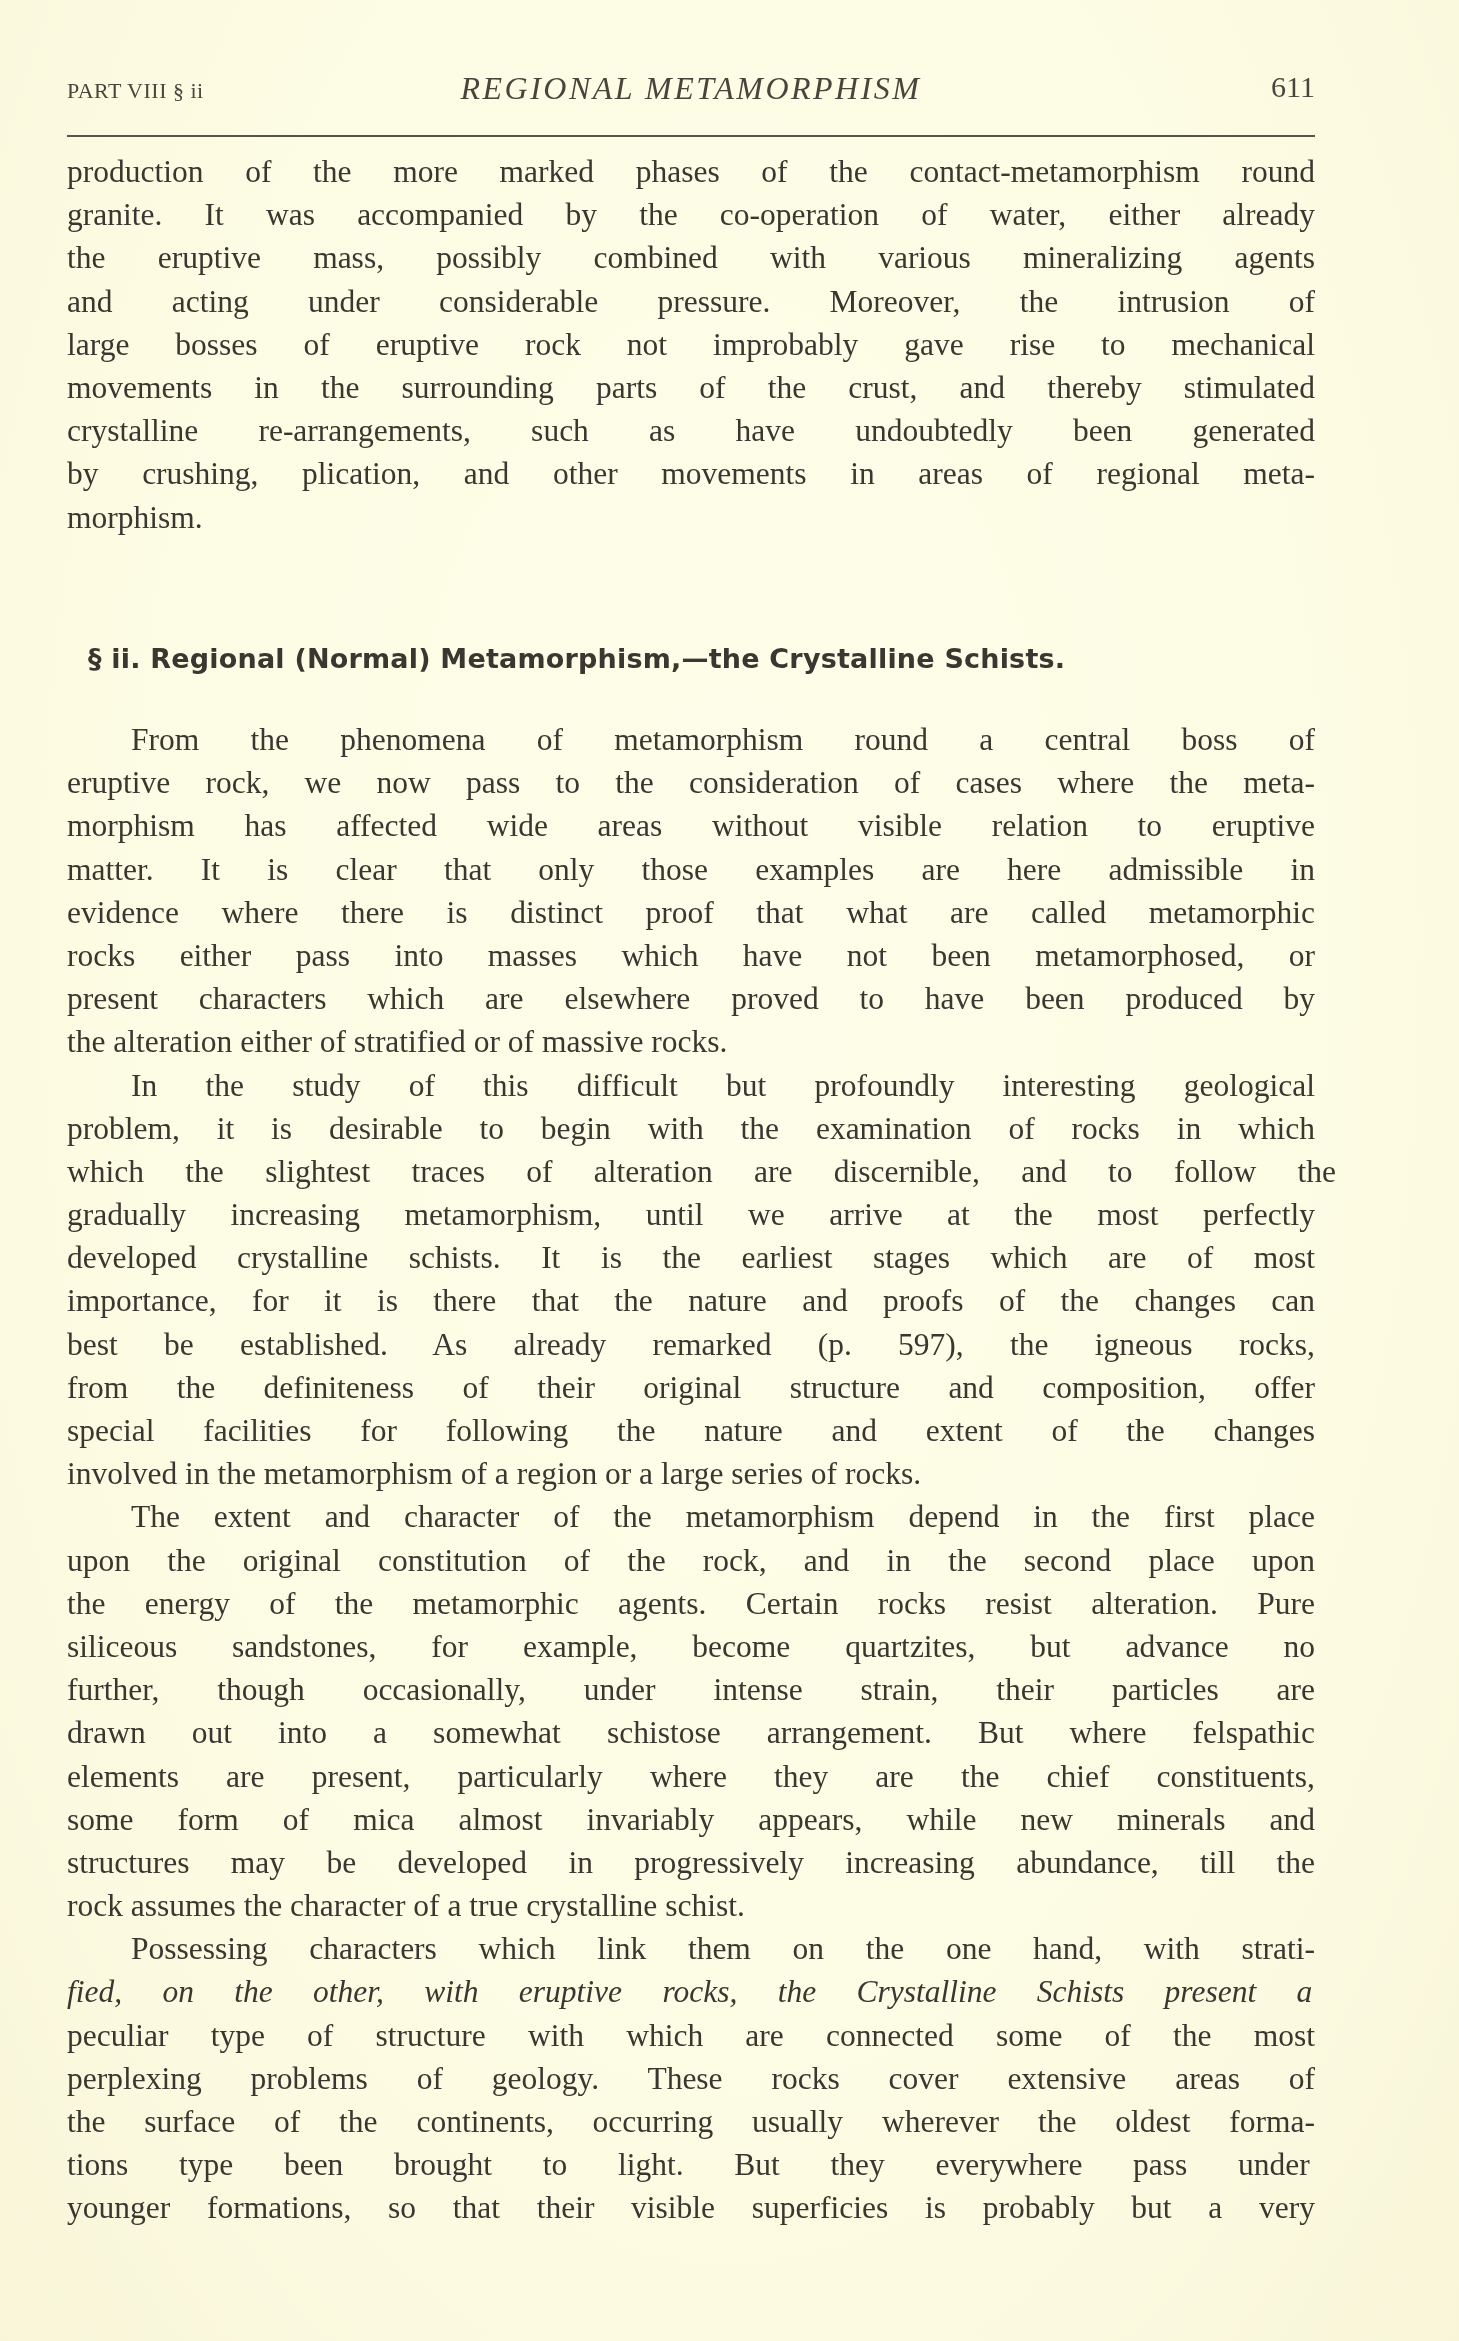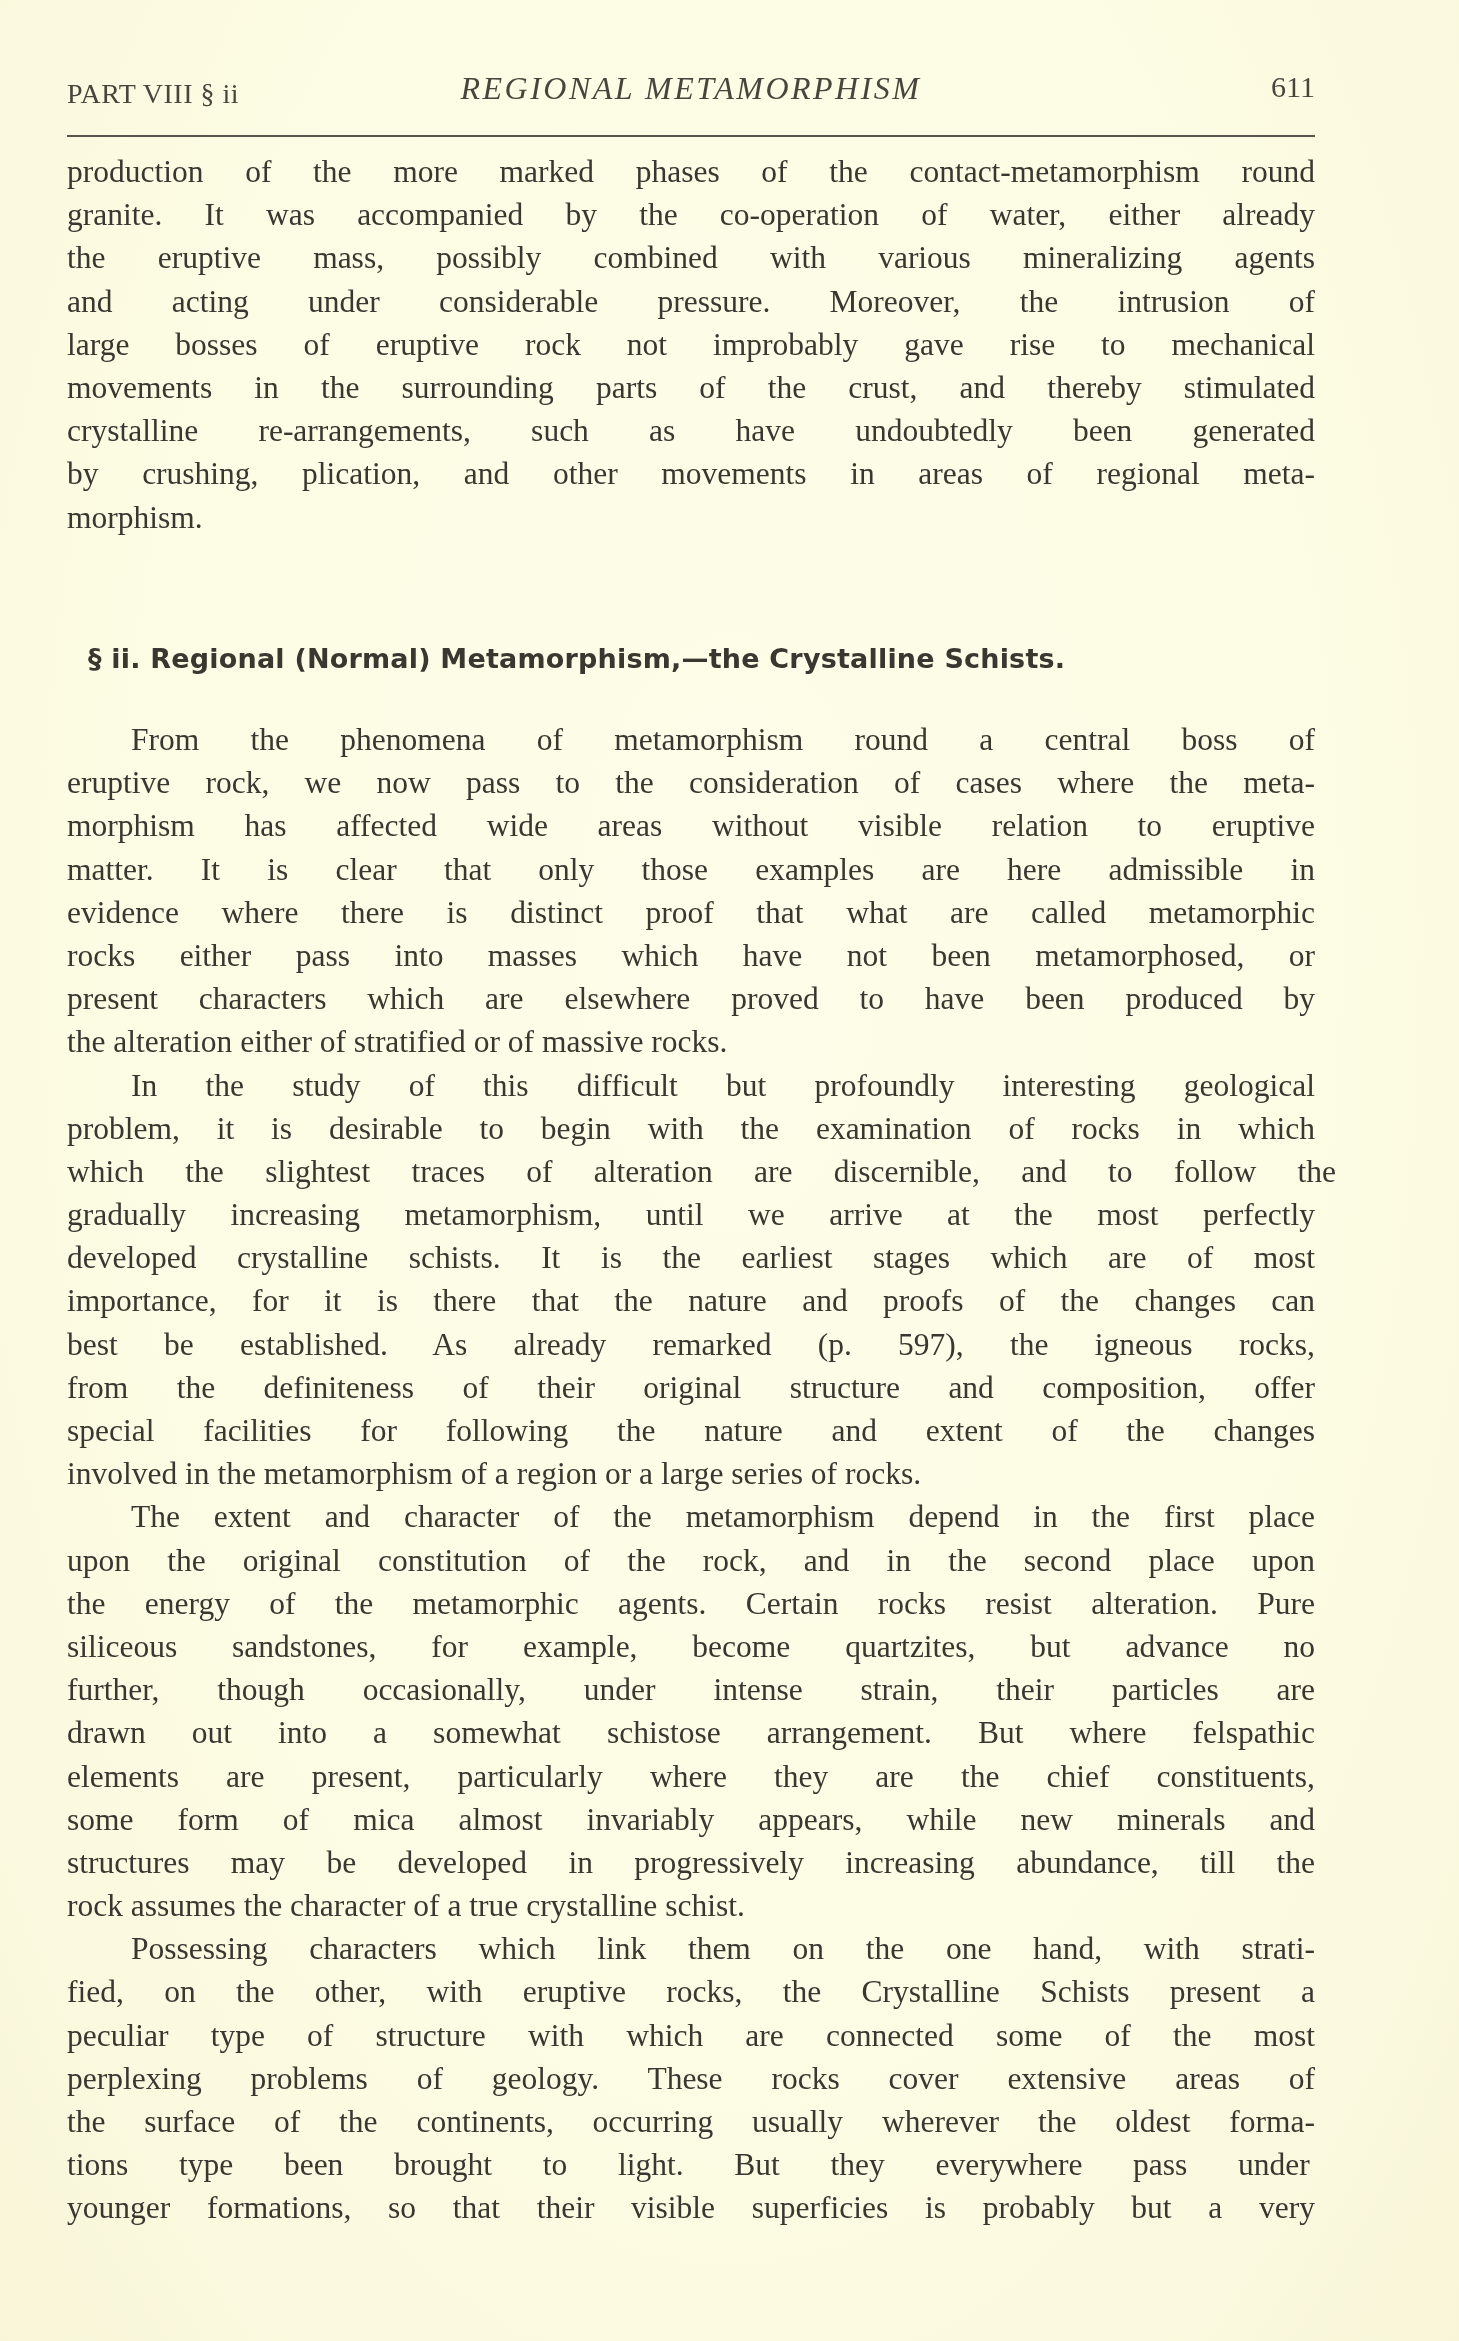--- a/index.html
+++ b/index.html
@@ -13,21 +13,21 @@
   }
   .page {
     position: absolute; left: 0; top: 0; width: 1459px; height: 2341px;
     background: radial-gradient(ellipse at 50% 40%, #fefde9 0%, #fcfbe2 70%, #f8f5d8 100%);
   }
   .header {
     position: absolute; top: 70px; left: 67px; width: 1248px; height: 40px;
   }
   .header .part {
     position: absolute; left: 0; top: 8px;
-    font-size: 28px; letter-spacing: 0.5px; color: #4a453c;
+    font-size: 22px; letter-spacing: 0.5px; color: #4a453c;
   }
   .header .title {
     position: absolute; left: 0; right: 0; top: 0; text-align: center;
     font-style: italic; font-size: 32px; letter-spacing: 2.5px; color: #4a453c;
   }
   .header .pageno {
     position: absolute; right: 0; top: 0; font-size: 30px; color: #4a453c;
   }
   .rule {
     position: absolute; top: 135px; left: 67px; width: 1248px; height: 2px;
@@ -114,21 +114,21 @@
       <span class="line" style="word-spacing: 46.9863px; text-align: right; text-align-last: left;">siliceous sandstones, for example, become quartzites, but advance no</span>
       <span class="line" style="word-spacing: 50.0293px; text-align: left; text-align-last: left;">further, though occasionally, under intense strain, their particles are</span>
       <span class="line" style="word-spacing: 38.1667px; text-align: left; text-align-last: left;">drawn out into a somewhat schistose arrangement.  But where felspathic</span>
       <span class="line" style="word-spacing: 39.25px; text-align: left; text-align-last: left;">elements are present, particularly where they are the chief constituents,</span>
       <span class="line" style="word-spacing: 36.1891px; text-align: left; text-align-last: left;">some form of mica almost invariably appears, while new minerals and</span>
       <span class="line" style="word-spacing: 33.5052px; text-align: left; text-align-last: left;">structures may be developed in progressively increasing abundance, till the</span>
       <span class="line last">rock assumes the character of a true crystalline schist.</span>
     </div>
     <div>
       <span class="line indent" style="word-spacing: 33.8047px; text-align: left; text-align-last: left;">Possessing characters which link them on the one hand, with strati-</span>
-      <span class="line" style="word-spacing: 32.4517px; text-align: left; text-align-last: left;">fied, on the other, with eruptive rocks, the Crystalline Schists present a</span>
+      <span class="line" style="word-spacing: 32.4517px; text-align: left; text-align-last: left; font-style: italic;">fied, on the other, with eruptive rocks, the Crystalline Schists present a</span>
       <span class="line" style="word-spacing: 34.3338px; text-align: left; text-align-last: left;">peculiar type of structure with which are connected some of the most</span>
       <span class="line" style="word-spacing: 40.9913px; text-align: left; text-align-last: left;">perplexing problems of geology.  These rocks cover extensive areas of</span>
       <span class="line" style="word-spacing: 30.9469px; text-align: left; text-align-last: left;">the surface of the continents, occurring usually wherever the oldest forma-</span>
       <span class="line" style="word-spacing: 42.8312px; text-align: left; text-align-last: left;">tions type been brought to light.  But they everywhere pass under</span>
       <span class="line" style="word-spacing: 28.8366px; text-align: left; text-align-last: left;">younger formations, so that their visible superficies is probably but a very</span>
     </div>
   </div>
 
 </div>
 

